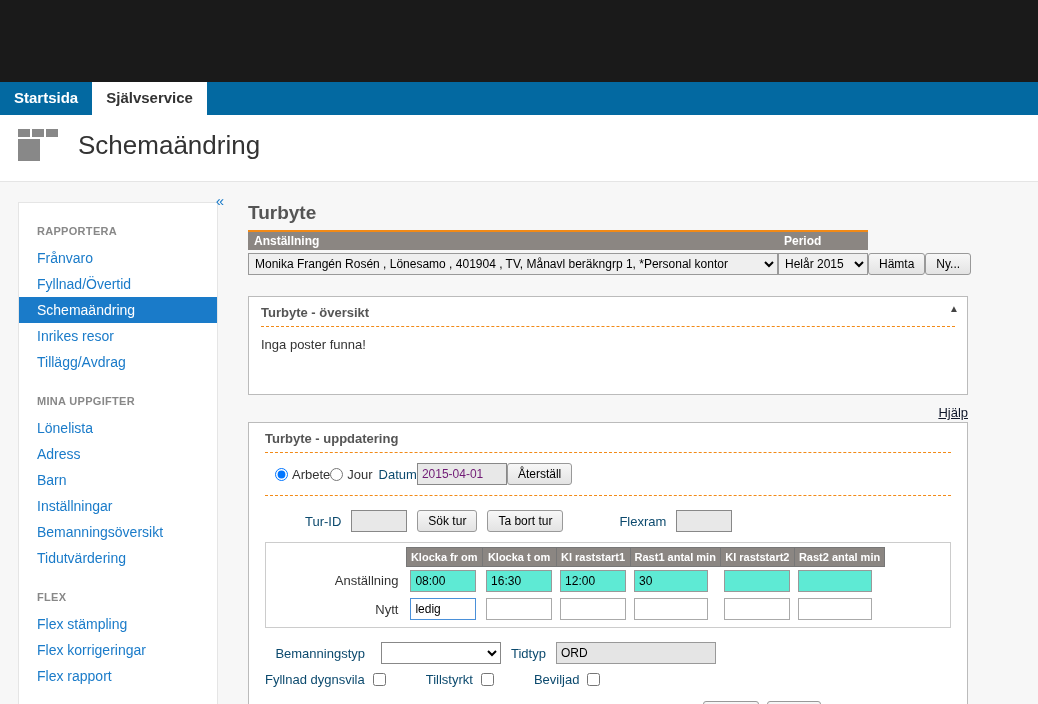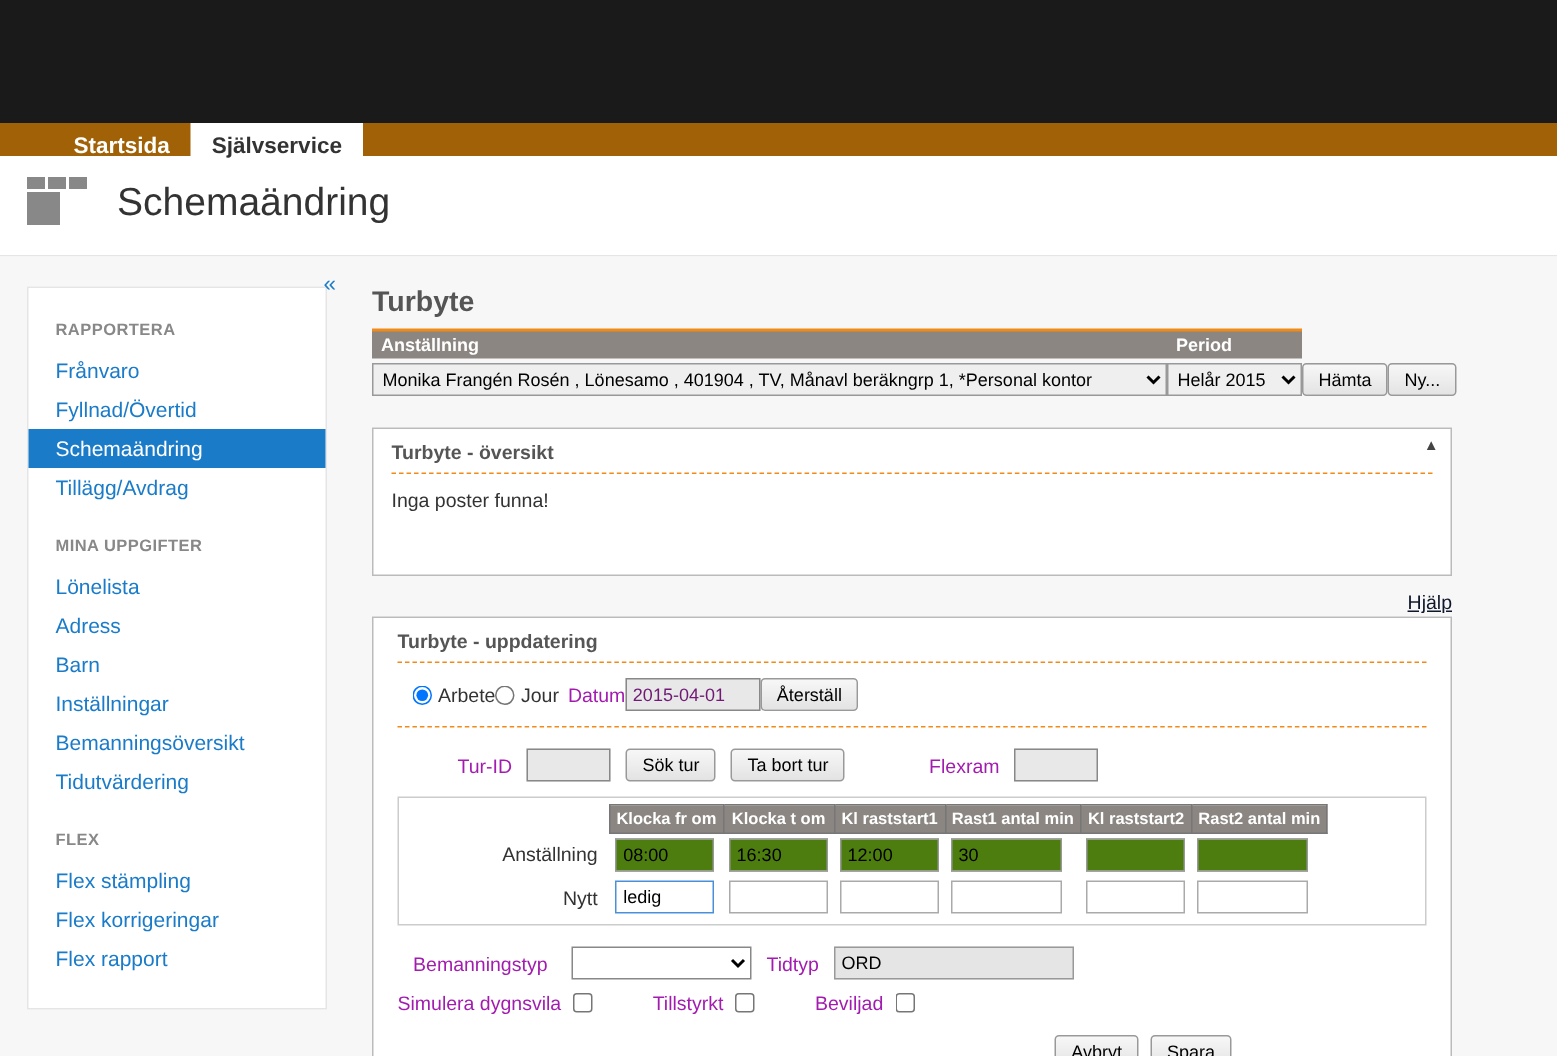--- a/index.html
+++ b/index.html
@@ -1,20 +1,20 @@
 <!DOCTYPE html>
 <html><head>
 <meta charset="utf-8">
 <style>
   * { box-sizing: border-box; margin: 0; padding: 0; }
   body { font-family: "Segoe UI", Arial, sans-serif; font-size: 13px; color: #333; background: #fff; }
   
   .top-black { background: #1a1a1a; height: 82px; }
   
-  .nav-bar { background: #a16207; height: 22px; display: flex; align-items: stretch; padding-left: 35px; }
+  .nav-bar { background: #0369a1; height: 33px; display: flex; align-items: stretch; padding-left: 0; }
   .nav-tab { padding: 7px 14px 0; font-size: 15px; font-weight: 600; cursor: pointer; color: #fff; }
   .nav-tab.active { background: #fff; color: #333; }
   
   .title-row { display: flex; align-items: center; padding: 14px 18px 20px; border-bottom: 1px solid #e5e5e5; }
   .title-icon { display: grid; grid-template-columns: 12px 12px 12px; grid-template-rows: 8px 22px; gap: 2px; margin-right: 20px; }
   .title-icon .sq { background: #888; }
   .title-icon .sq:nth-child(4) { grid-column: 1 / 2; }
   .title-text { font-size: 26px; font-weight: 300; color: #333; }
   
   .content { display: flex; padding: 20px 18px; gap: 30px; background: #f7f7f7; min-height: 520px; align-items: flex-start; }
@@ -42,34 +42,34 @@
   .panel-title { font-size: 13px; font-weight: 600; color: #555; margin-bottom: 6px; }
   .orange-rule { border-top: 1px dashed #f28a17; margin: 4px 0 10px; }
   .panel-text { font-size: 13px; color: #333; }
   .panel-arrow { position: absolute; top: 6px; right: 8px; font-size: 10px; color: #444; cursor: pointer; }
   
   .help-link { text-align: right; font-size: 13px; color: #0f172a; text-decoration: underline; cursor: pointer; margin-bottom: 2px; }
   
   .form-panel { border: 1px solid #bbb; background: #fff; padding: 8px 16px 16px; }
   .form-row { display: flex; align-items: center; gap: 0; margin: 10px 0; flex-wrap: wrap; }
   .radio-lbl { display: flex; align-items: center; gap: 4px; font-size: 13px; }
-  .lbl { font-size: 13px; color: #a21caf; }
+  .lbl { font-size: 13px; color: #0c4a6e; }
   .txt { border: 1px solid #888; background: #efefef; padding: 2px 4px; font-size: 12px; height: 22px; }
   .txt.ro { background: #e8e8e8; color: #701a75; }
   
   .turid-row { display: flex; align-items: center; gap: 10px; margin: 14px 0 10px 40px; }
   .turid-row .gap { width: 36px; }
   
   .grid-wrap { border: 1px solid #ccc; padding: 4px; margin-bottom: 14px; }
   .grid { border-collapse: collapse; margin: 0 auto; }
   .grid th { background: #8b8682; color: #fff; font-size: 11px; font-weight: 600; padding: 3px 4px; border: 1px solid #777; white-space: nowrap; }
   .grid th.blank { background: transparent; border: none; }
   .grid td { padding: 3px 4px; }
   .grid td.rlabel { text-align: right; font-size: 13px; padding-right: 8px; }
-  .grid input { width: 66px; height: 22px; border: 1px solid #999; background: #4d7c0f; padding: 2px 4px; font-size: 12px; }
+  .grid input { width: 66px; height: 22px; border: 1px solid #999; background: #5eead4; padding: 2px 4px; font-size: 12px; }
   .grid input.edit { background: #fff; border: 1px solid #4a90d9; }
   .grid input.blank-edit { background: #fff; border: 1px solid #aaa; }
   .w74 { width: 74px !important; }
   
   .bottom-row { display: flex; align-items: center; gap: 10px; margin: 6px 0; }
   .bottom-row .lbl { min-width: auto; }
   .bottom-row select { border: 1px solid #888; background: #fff; font-size: 12px; height: 22px; }
   .sel-btyp { width: 120px; }
   .txt-tidtyp { width: 160px; background: #e5e5e5; border: 1px solid #999; padding: 2px 4px; height: 22px; font-size: 12px; }
   
@@ -101,20 +101,21 @@
 </div>
 
 <div class="content">
   <div class="sidebar-wrap">
     <div class="collapse-arrow">«</div>
     <div class="sidebar">
       <div class="sidebar-heading">RAPPORTERA</div>
       <a class="sidebar-item">Frånvaro</a>
       <a class="sidebar-item">Fyllnad/Övertid</a>
       <a class="sidebar-item active">Schemaändring</a>
+      <a class="sidebar-item">Inrikes resor</a>
       <a class="sidebar-item">Tillägg/Avdrag</a>
       <div class="sidebar-gap"></div>
       <div class="sidebar-heading">MINA UPPGIFTER</div>
       <a class="sidebar-item">Lönelista</a>
       <a class="sidebar-item">Adress</a>
       <a class="sidebar-item">Barn</a>
       <a class="sidebar-item">Inställningar</a>
       <a class="sidebar-item">Bemanningsöversikt</a>
       <a class="sidebar-item">Tidutvärdering</a>
       <div class="sidebar-gap"></div>
@@ -221,21 +222,21 @@
 
       <div class="bottom-row">
         <span class="lbl mlabel">Bemanningstyp</span>
         <select class="sel-btyp"><option></option></select>
         <span class="lbl">Tidtyp</span>
         <input class="txt-tidtyp" readonly="" value="ORD" style="">
       </div>
 
       <div class="check-row" style="margin-left:0;">
         <div class="check-item">
-          <span class="lbl">Simulera dygnsvila</span>
+          <span class="lbl">Fyllnad dygnsvila</span>
           <input type="checkbox" style="">
         </div>
         <div class="check-item">
           <span class="lbl">Tillstyrkt</span>
           <input type="checkbox" style="">
         </div>
         <div class="check-item">
           <span class="lbl">Beviljad</span>
           <input type="checkbox" style="">
         </div>

